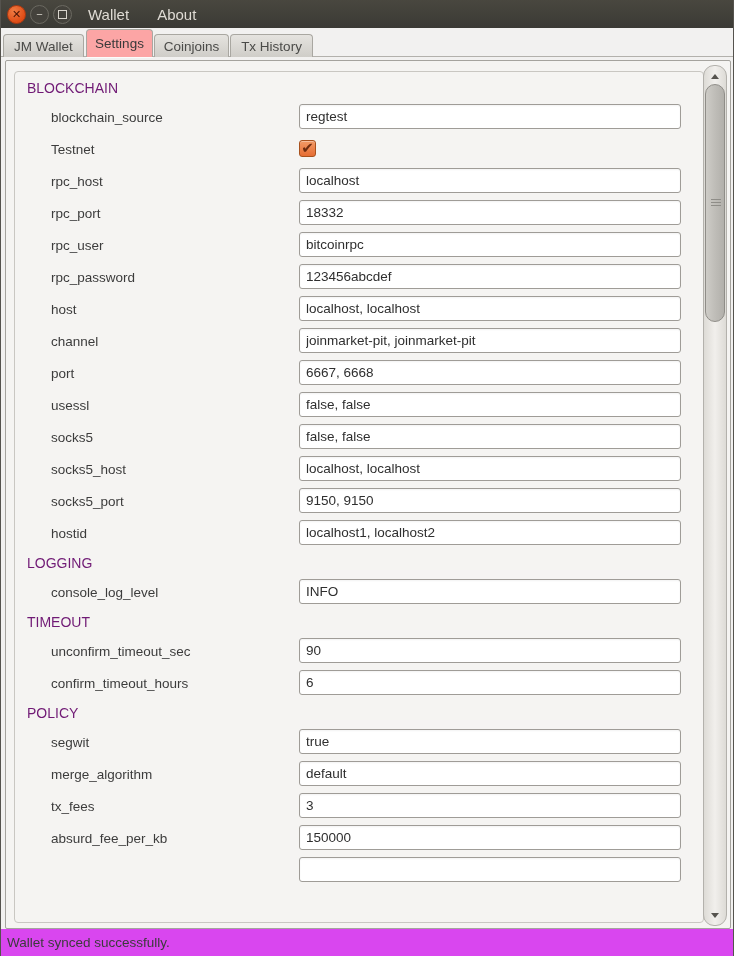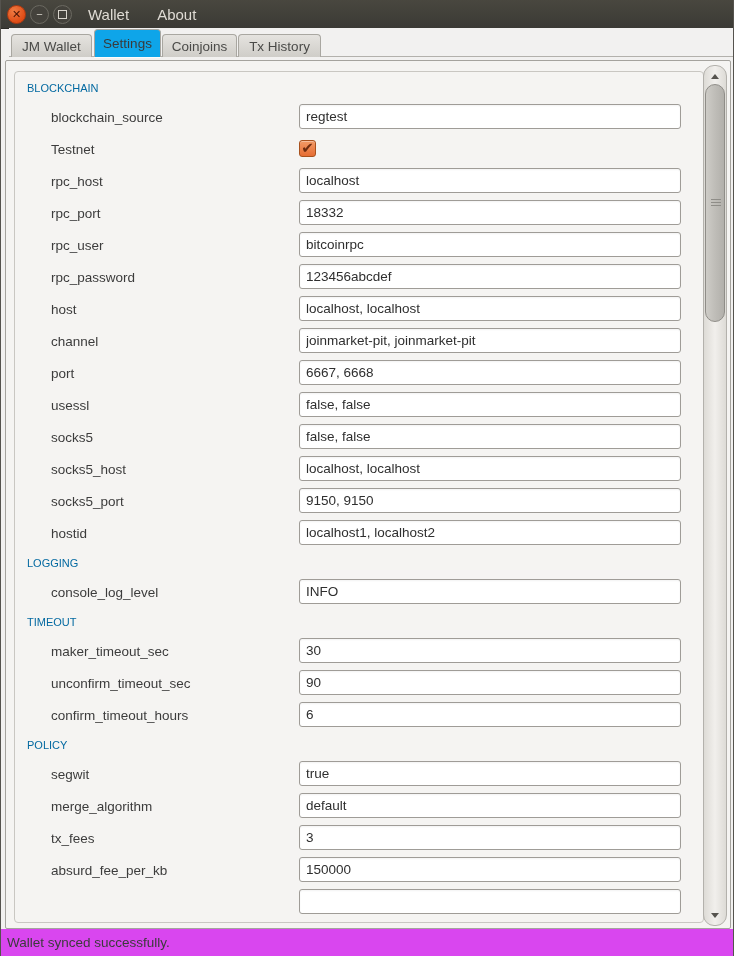--- a/index.html
+++ b/index.html
@@ -22,52 +22,52 @@
     display:flex;align-items:center;justify-content:center;
     font-size:11px;line-height:1;cursor:default;}
   .winbtn.close{margin-left:6px;background:radial-gradient(circle at 35% 30%,#f07c43,#df4c16 70%);
     border:1px solid #b23a10;color:#4a1404;font-weight:bold;}
   .winbtn.gray{margin-left:4px;background:#44423c;border:1px solid #6b6961;color:#d8d4cc;}
   .winbtn .sq{width:7px;height:7px;border:1px solid #d8d4cc;display:block;}
   .tb-menu{margin-left:16px;display:flex;gap:28px;}
   .tb-menu span{color:#dfdbd4;font-size:15px;}
 
   
-  .tabbar{position:absolute;left:8px;top:28px;right:0;height:29px;background:#f2f1f0;}
+  .tabbar{position:absolute;left:0;top:28px;right:0;height:29px;background:#f2f1f0;}
   .tabbar::after{content:"";position:absolute;left:0;right:0;bottom:0;height:1px;background:#b3b1ac;}
   .tab{
     position:absolute;bottom:0;height:23px;box-sizing:border-box;
     border:1px solid #a9a7a1;border-bottom:none;border-radius:4px 4px 0 0;
     background:linear-gradient(#e5e3df,#cfcdc8);
     display:flex;align-items:center;justify-content:center;
     font-size:13.5px;color:#4a4a48;cursor:default;z-index:1;
   }
   .tab.active{
-    height:28px;background:#0ea5e9;color:#3a3a3a;z-index:3;
+    height:28px;background:#fca5a5;color:#3a3a3a;z-index:3;
     box-shadow:0 1px 0 #fcfcfb;
   }
   .tab-jm{left:2px;width:81px;}
   .tab-settings{left:85px;width:67px;}
   .tab-coinjoins{left:153px;width:75px;}
   .tab-tx{left:229px;width:83px;}
 
   
   .scrollarea{
     position:absolute;left:4px;top:60px;width:726px;height:869px;
     box-sizing:border-box;border:1px solid #a5a39e;background:#f5f4f2;border-radius:2px;
   }
   .groupbox{
     position:absolute;left:8px;top:10px;width:690px;height:852px;
     box-sizing:border-box;border:1px solid #c9c7c2;border-radius:4px;
     overflow:hidden;padding:2px 0 0 12px;
   }
   .row{display:flex;align-items:center;}
   .row.h{height:27px;}
   .row.f{height:32px;}
-  .sec{font-size:11px;color:#0369a1;}
+  .sec{font-size:14px;color:#701a75;}
   .lbl{font-size:13.5px;color:#3c3c3c;}
   .inp{
     position:absolute;left:248px;width:382px;height:25px;box-sizing:border-box;
     border:1px solid #9f9c97;border-radius:3px;background:#ffffff;
     padding:6px 6px;font-family:inherit;font-size:13.5px;color:#2f2f2f;
     box-shadow:inset 0 1px 2px rgba(0,0,0,0.05);outline:none;
   }
   .row.f{position:relative;margin-left:24px;}
   .row.f .inp{top:3px;}
   .checkbox{
@@ -221,24 +221,20 @@
 
       <div class="row f">
         <span class="lbl">console_log_level</span>
         <input class="inp" value="INFO" style="">
       </div>
 
       <div class="row h">
           <span class="sec">TIMEOUT</span>
         </div>
 
-      <div class="row f">
-        <span class="lbl">maker_timeout_sec</span>
-        <input class="inp" value="30" style="">
-      </div>
 
       <div class="row f">
         <span class="lbl">unconfirm_timeout_sec</span>
         <input class="inp" value="90" style="">
       </div>
 
       <div class="row f">
         <span class="lbl">confirm_timeout_hours</span>
         <input class="inp" value="6" style="">
       </div>

